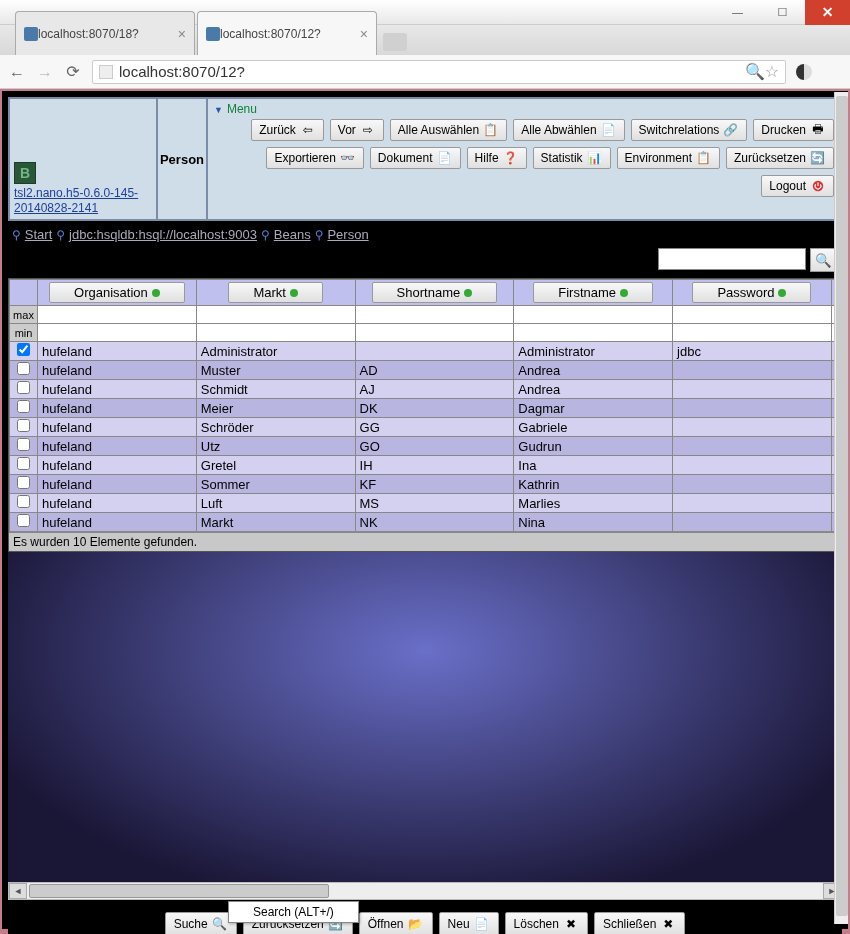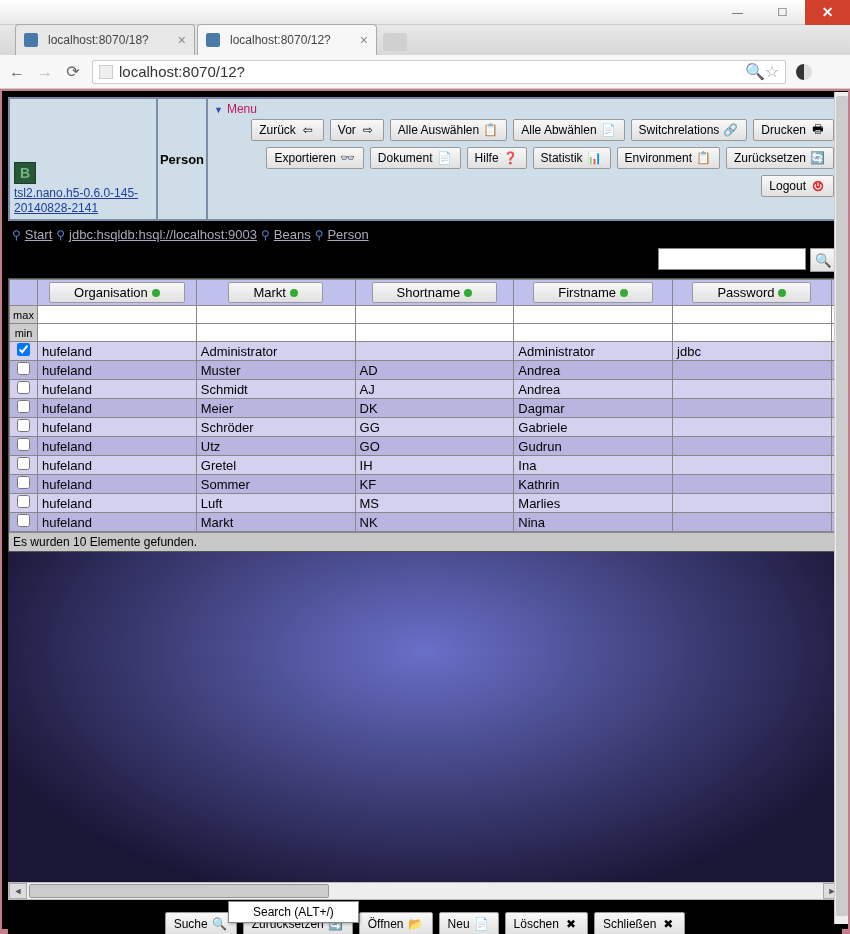--- a/index.html
+++ b/index.html
@@ -6,21 +6,21 @@
 body { font-family: Arial, sans-serif; font-size: 12px; background: #c47d8a; width: 850px; height: 934px; overflow: hidden; }
 
 
 .titlebar { height: 25px; background: linear-gradient(#fff,#e8e8e8); display: flex; align-items: center; justify-content: flex-end; border-bottom: 1px solid #ccc; }
 .win-btn { width: 45px; height: 25px; display: flex; align-items: center; justify-content: center; font-size: 11px; }
 .win-btn.close { background: #d0402c; color: #fff; font-weight: bold; font-size: 14px; }
 .win-btn.min, .win-btn.max { color: #555; }
 
 
 .tabstrip { height: 30px; background: linear-gradient(#e8e8e8,#d8d8d8); display: flex; align-items: flex-end; padding-left: 15px; gap: 2px; }
-.tab { height: 31px; min-width: 180px; background: #e8e8e8; border: 1px solid #aaa; border-bottom: none; border-radius: 4px 4px 0 0; display: flex; align-items: center; padding: 0 8px; font-size: 12px; color: #444; gap: 10px; }
+.tab { height: 44px; min-width: 180px; background: #e8e8e8; border: 1px solid #aaa; border-bottom: none; border-radius: 4px 4px 0 0; display: flex; align-items: center; padding: 0 8px; font-size: 12px; color: #444; gap: 0; }
 .tab.active { background: #f7f7f7; }
 .tab-favicon { width: 14px; height: 14px; background: #4a7ba8; border-radius: 2px; }
 .tab-close { margin-left: auto; color: #888; font-size: 14px; cursor: pointer; }
 .newtab { width: 24px; height: 18px; background: #d0d0d0; border-radius: 3px; margin-left: 4px; margin-bottom: 4px; }
 
 
 .addrbar { height: 34px; background: #f7f7f7; display: flex; align-items: center; padding: 0 8px; gap: 10px; border-bottom: 1px solid #ccc; }
 .nav-ico { width: 18px; height: 18px; color: #666; font-size: 16px; display: flex; align-items: center; justify-content: center; }
 .urlbox { flex: 1; height: 24px; background: #fff; border: 1px solid #ccc; border-radius: 2px; display: flex; align-items: center; padding: 0 6px; }
 .urlbox .page-ico { width: 14px; height: 14px; background: #eee; border: 1px solid #ccc; margin-right: 6px; }
@@ -32,21 +32,21 @@
 
 .app-frame { margin: 2px; background: #000; padding: 6px; height: 838px; position: relative; }
 
 
 .header-panel { border: 2px solid #7a8ca8; background: #cedde8; height: 124px; display: flex; }
 .logo-cell { width: 148px; border-right: 2px solid #7a8ca8; padding: 4px; display: flex; flex-direction: column; justify-content: flex-end; }
 .logo-swatch { width: 22px; height: 22px; background: #2a5739; border: 1px solid #184028; margin-bottom: 2px; color: #6fb87f; font-size: 14px; font-weight: bold; display: flex; align-items: center; justify-content: center; }
 .logo-link { color: #2040a0; text-decoration: underline; font-size: 12px; line-height: 1.2; }
 .title-cell { width: 50px; border-right: 2px solid #7a8ca8; display: flex; align-items: center; justify-content: center; font-weight: bold; font-size: 13px; }
 .menu-cell { flex: 1; padding: 3px 6px; }
-.menu-label { color: #be185d; font-size: 12px; }
+.menu-label { color: #15803d; font-size: 12px; }
 .menu-tri { color: #3050b0; font-size: 9px; margin-right: 4px; }
 .toolbar-row { display: flex; flex-wrap: wrap; gap: 6px; padding: 3px 0; }
 .toolbar-row.right { justify-content: flex-end; }
 .tbtn { background: linear-gradient(#f8f8f8,#e0e0e0); border: 1px solid #999; border-radius: 2px; padding: 3px 7px; font-size: 12px; display: inline-flex; align-items: center; gap: 4px; cursor: pointer; }
 .tbtn .ico { width: 16px; height: 14px; display: inline-flex; align-items: center; justify-content: center; }
 
 
 .breadcrumb { padding: 6px 4px 4px; color: #bbb; font-size: 13px; display: flex; align-items: center; gap: 4px; flex-wrap: wrap; }
 .breadcrumb a { color: #aab; text-decoration: underline; }
 .bc-ico { color: #5a7fd0; font-size: 12px; }

